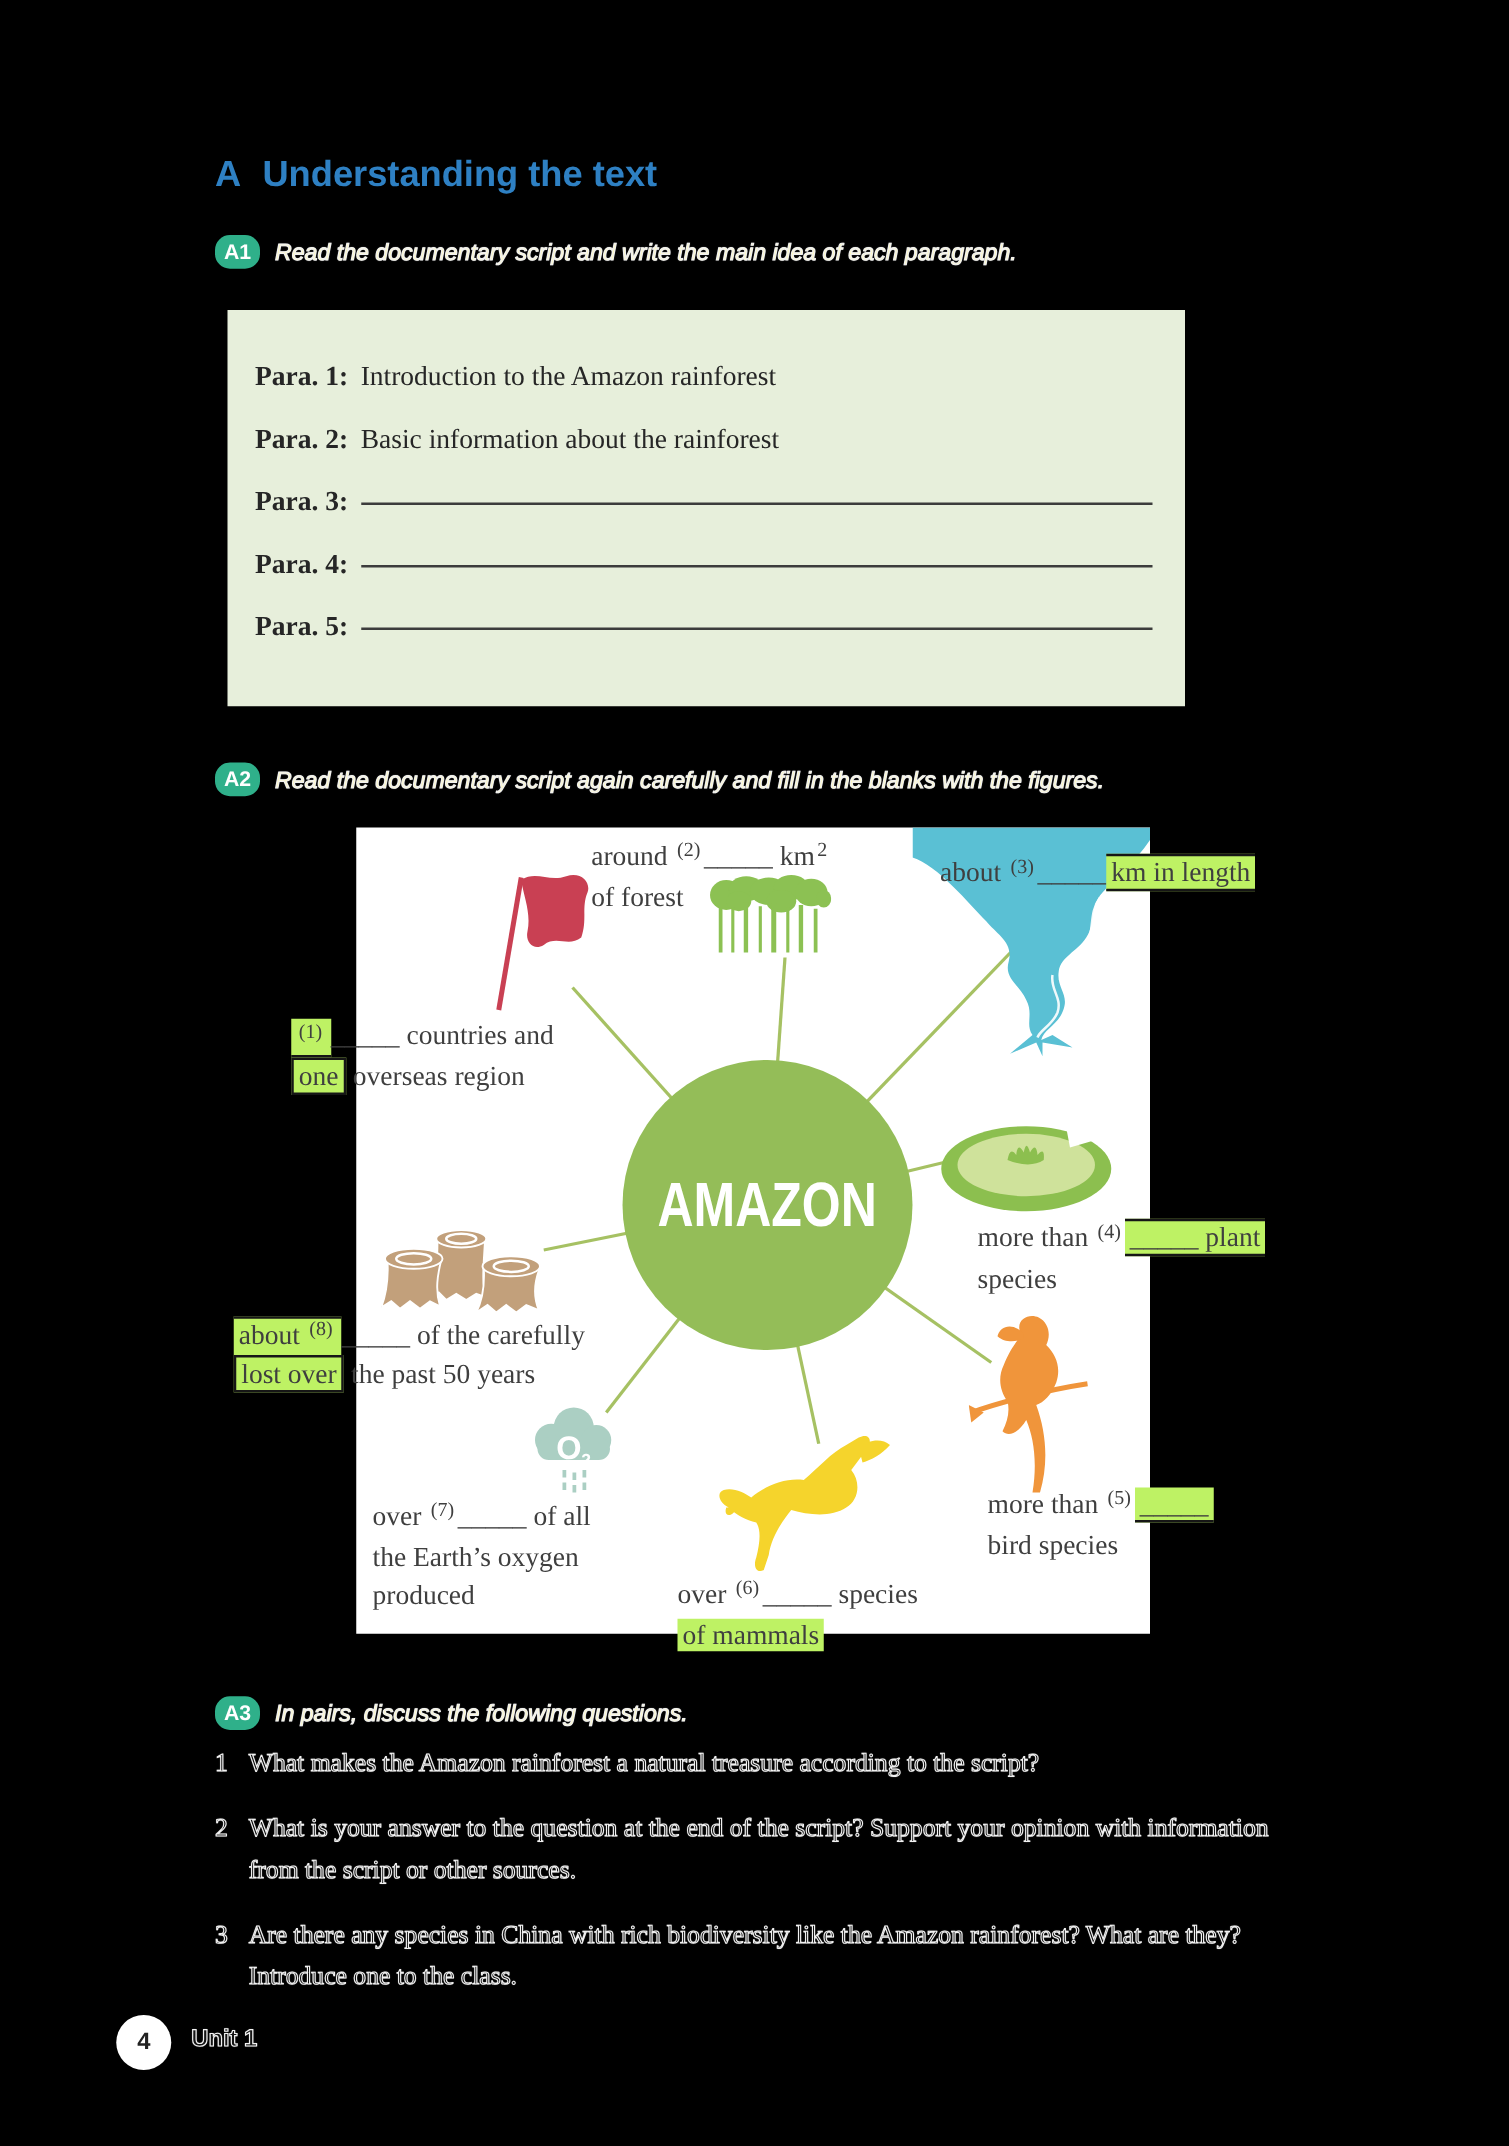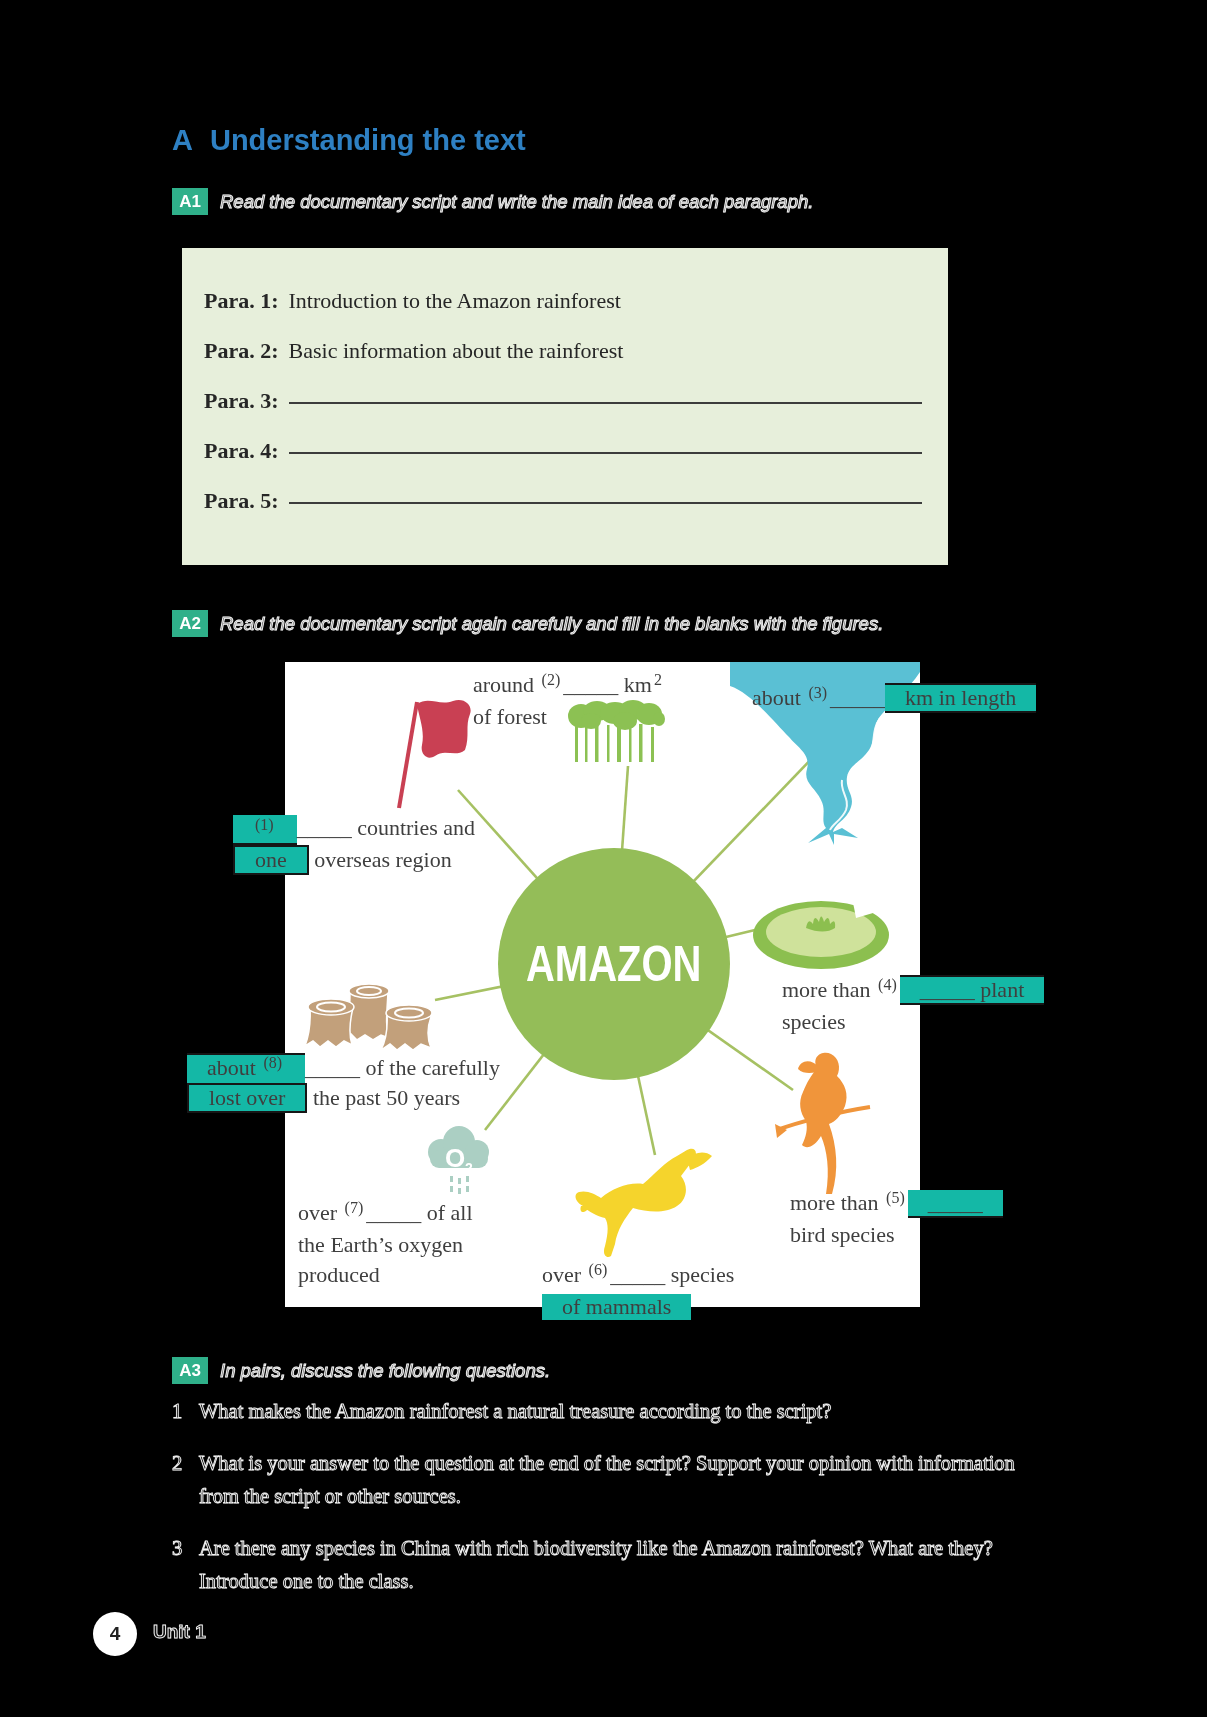--- a/index.html
+++ b/index.html
@@ -3,42 +3,42 @@
 <meta charset="utf-8">
 <style>
   html,body{margin:0;padding:0;background:#000;}
   .page{position:relative;width:1207px;height:1717px;background:#000;overflow:hidden;
         font-family:"Liberation Serif",serif;}
   
   .sec-header{position:absolute;left:172px;top:124px;display:flex;gap:17px;
               font-family:"Liberation Sans",sans-serif;font-weight:bold;font-size:29px;color:#2e80c3;}
   .badge{position:absolute;width:36px;height:27px;background:#2fb08a;color:#fff;
          font-family:"Liberation Sans",sans-serif;font-weight:bold;font-size:17px;
-         display:flex;align-items:center;justify-content:center;border-radius:0;}
+         display:flex;align-items:center;justify-content:center;border-radius:12px;}
   .instr{position:absolute;left:220px;font-family:"Liberation Sans",sans-serif;font-style:italic;
-         font-size:18.5px;color:#737373;-webkit-text-stroke:0.9px #f2f2f2;
+         font-size:18.5px;color:#fef9c3;-webkit-text-stroke:0.9px #f2f2f2;
          text-shadow:0 0 1px #e8e8e8;white-space:nowrap;}
   
   .parabox{position:absolute;left:182px;top:248px;width:766px;height:317px;background:#e7efdb;
            box-sizing:border-box;padding:40px 26px 12px 22px;}
   .para-row{display:flex;align-items:baseline;height:50px;font-size:22px;color:#262626;}
   .para-label{font-weight:bold;margin-right:10px;white-space:nowrap;}
   .para-val{white-space:nowrap;}
   .fill-line{flex:1;border-bottom:2px solid #3c3c3c;transform:translateY(-4px);}
   
   .diagram{position:absolute;left:285px;top:662px;width:635px;height:645px;background:#fff;}
   .diagram svg.icon{position:absolute;}
   .connectors{position:absolute;left:0;top:0;}
   .amazon-circle{position:absolute;left:213px;top:186px;width:232px;height:232px;border-radius:50%;
                  background:#94bd58;display:flex;align-items:center;justify-content:center;text-align:center;}
   .amazon-label{font-family:"Liberation Sans",sans-serif;font-weight:bold;font-size:50px;color:#fff;
                 transform:scaleX(0.8);letter-spacing:0px;white-space:nowrap;}
   .dnode{position:absolute;font-size:22px;line-height:30px;color:#3f3f3f;white-space:nowrap;}
   .sup{font-size:16px;position:relative;top:-7px;margin:0 3px 0 2px;}
-  .patch{background:#14b8a6;display:inline-block;padding:0 20px;line-height:26px;}
+  .patch{background:#bef264;display:inline-block;padding:0 4px;line-height:26px;}
   .b-top{border-top:2px solid #161616;}
   .b-bottom{border-bottom:2px solid #161616;}
   .b-box{border:2px solid #161616;}
   
   .question{position:absolute;left:172px;width:872px;display:flex;gap:11px;
             font-size:20.5px;line-height:33px;color:#101010;
             -webkit-text-stroke:0.85px #f2f2f2;text-shadow:0 0 1px #e8e8e8;}
   .qnum{width:16px;flex-shrink:0;}
   
   .page-circle{position:absolute;left:93px;top:1612px;width:44px;height:44px;border-radius:50%;

